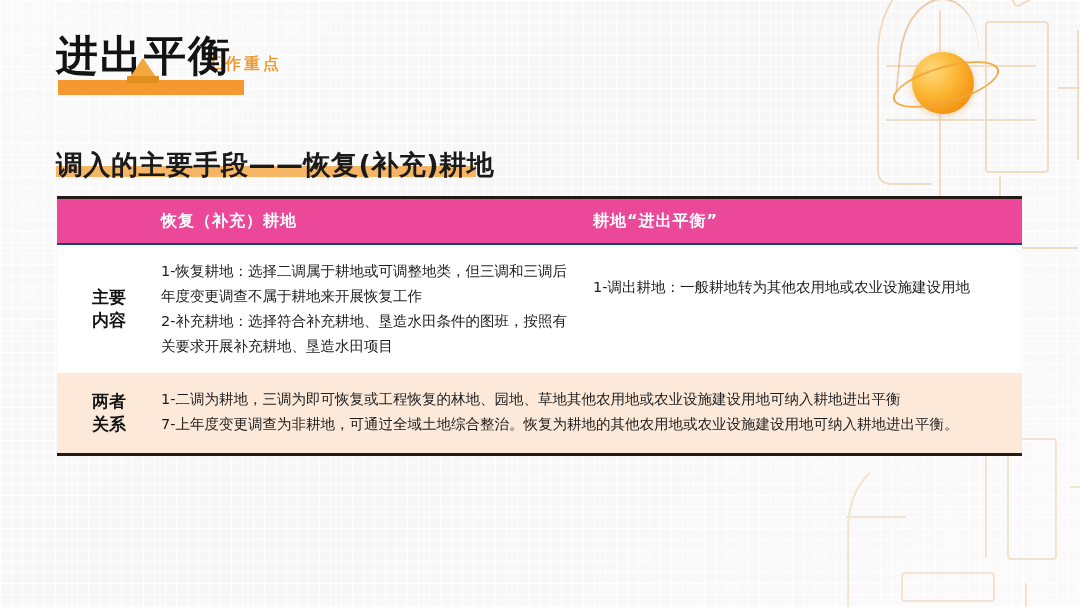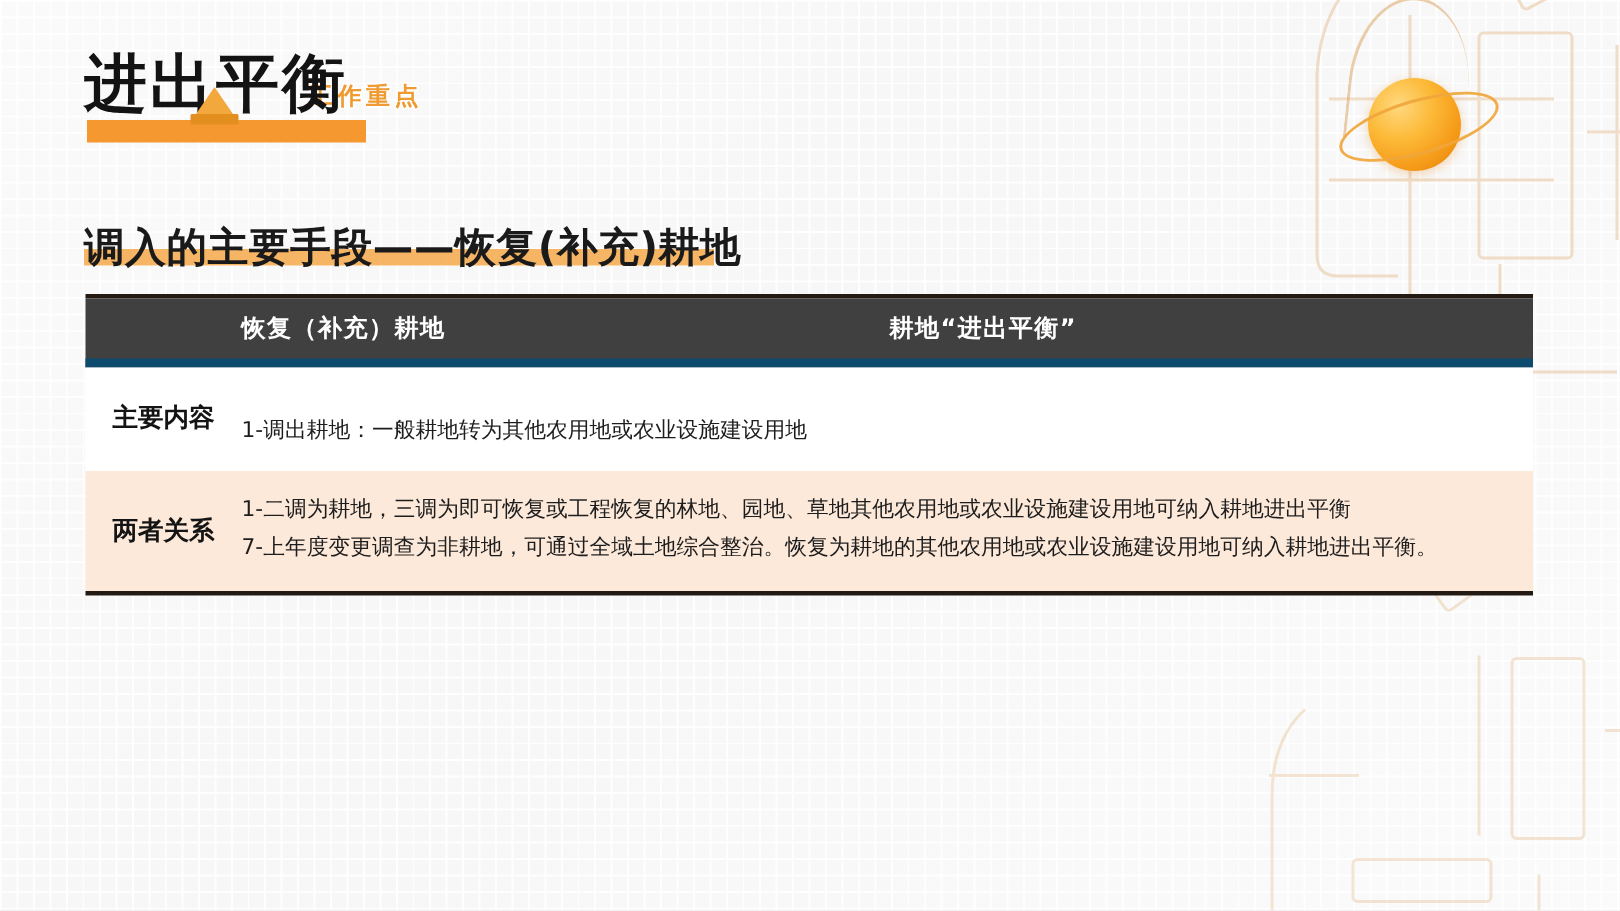--- a/index.html
+++ b/index.html
@@ -184,42 +184,42 @@
     border-bottom: 3px solid #231a14;
     background: #ffffff;
     box-sizing: border-box;
     z-index: 3;
   }
   .t-row {
     display: flex;
     box-sizing: border-box;
   }
   .t-head {
-    background: #404040;
+    background: #ec4899;
     height: 46px;
     align-items: center;
-    border-bottom: 6px solid #0c4a6e;
+    border-bottom: 2px solid #0c4a6e;
   }
   .t-head .t-c1,
   .t-head .t-c2,
   .t-head .t-c3 {
     color: #ffffff;
     font-weight: 700;
     font-size: 16px;
     letter-spacing: 1px;
     font-family: "DejaVu Sans", "Liberation Sans", sans-serif;
   }
   .t-body-1 { background: #ffffff; }
   .t-body-2 { background: #fde9da; }
 
   .t-c1 {
     width: 104px;
     flex: 0 0 104px;
     display: flex;
-    flex-direction: row;
+    flex-direction: column;
     justify-content: center;
     align-items: center;
     font-weight: 700;
     font-size: 17px;
     color: #141414;
     line-height: 23px;
     font-family: "DejaVu Sans", "Liberation Sans", sans-serif;
   }
   .t-c2 {
     flex: 0 0 432px;
@@ -307,20 +307,24 @@
       <div class="t-c1"></div>
       <div class="t-c2">恢复（补充）耕地</div>
       <div class="t-c3">耕地“进出平衡”</div>
     </div>
 
     <div class="t-row t-body-1">
       <div class="t-c1 stacked-label">
         <span>主要</span>
         <span>内容</span>
       </div>
+      <div class="t-c2 cell-text">
+        <div>1-恢复耕地：选择二调属于耕地或可调整地类，但三调和三调后年度变更调查不属于耕地来开展恢复工作</div>
+        <div>2-补充耕地：选择符合补充耕地、垦造水田条件的图班，按照有关要求开展补充耕地、垦造水田项目</div>
+      </div>
       <div class="t-c3 cell-text">
         <div>1-调出耕地：一般耕地转为其他农用地或农业设施建设用地</div>
       </div>
     </div>
 
     <div class="t-row t-body-2">
       <div class="t-c1 stacked-label">
         <span>两者</span>
         <span>关系</span>
       </div>

